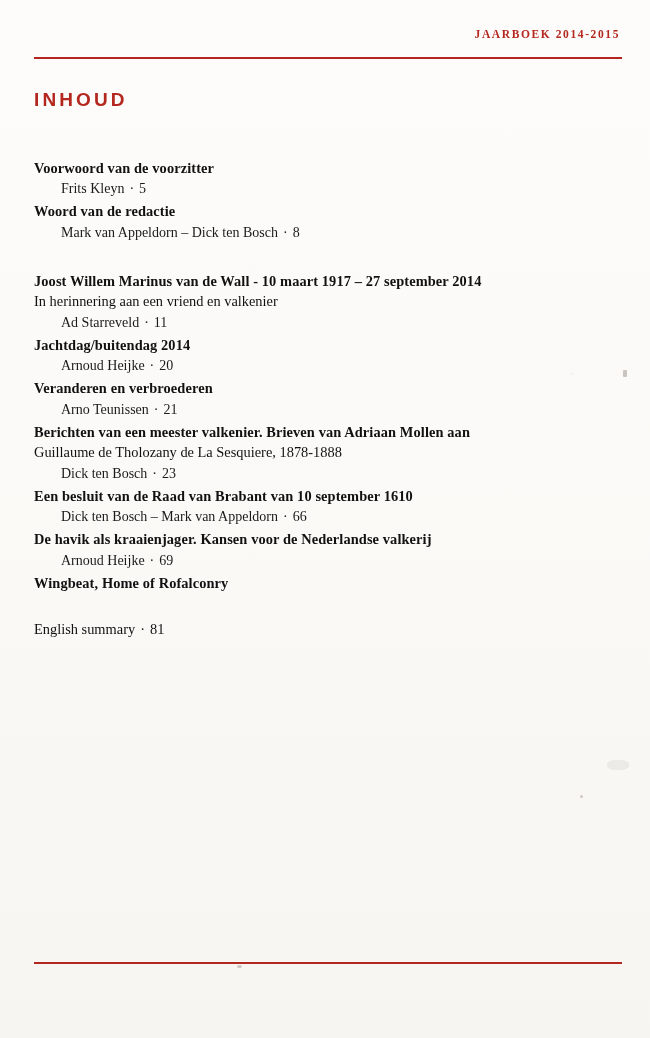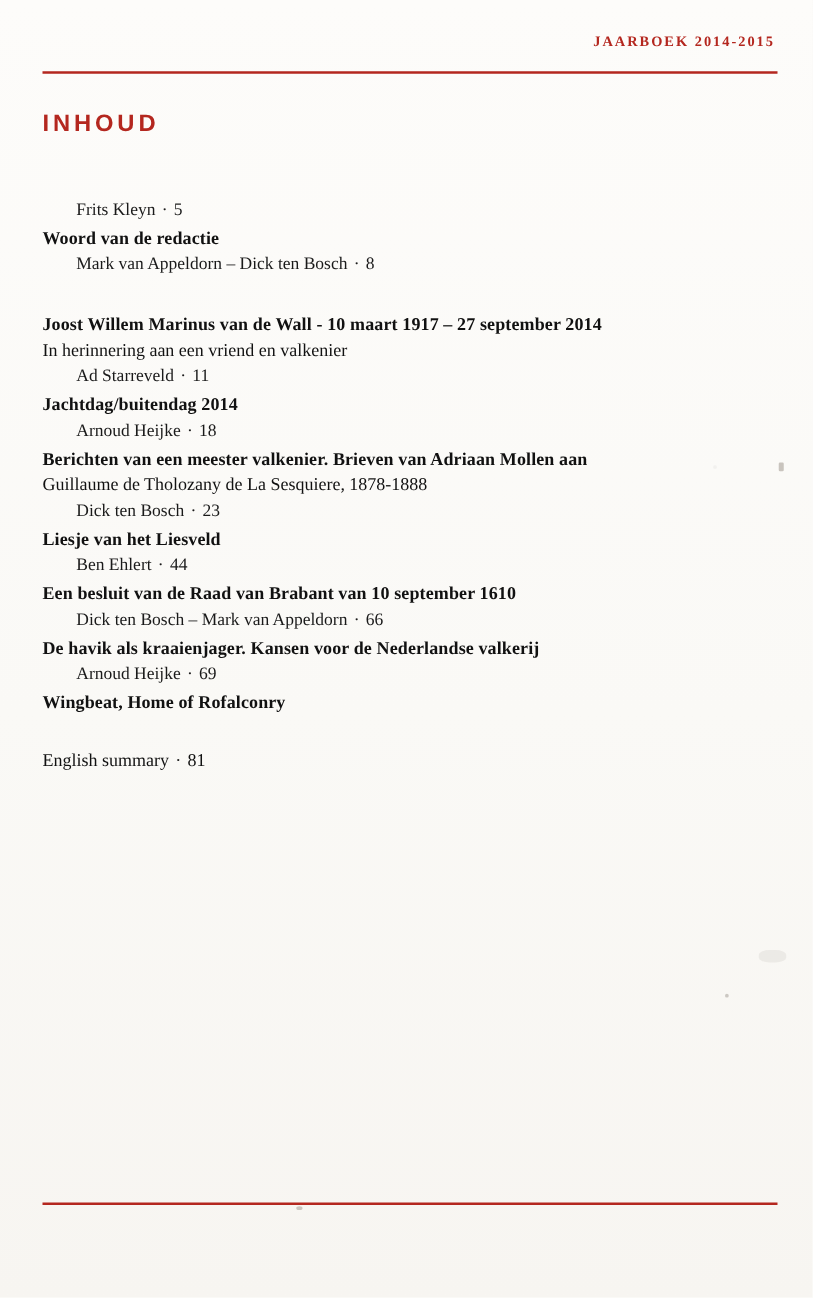--- a/index.html
+++ b/index.html
@@ -116,43 +116,44 @@
 <div class="page">
 
   <div class="header">JAARBOEK 2014-2015</div>
 
   <div class="rule rule-top"></div>
 
   <div class="title">INHOUD</div>
 
   <div class="toc" id="toc-list">
       <div class="entry">
+        <div class="entry-title">Voorwoord van de voorzitter</div>
         <div class="entry-author"><span>Frits Kleyn</span><span class="dot">·</span><span class="pageno">5</span></div>
       </div>
       <div class="entry">
         <div class="entry-title">Woord van de redactie</div>
         <div class="entry-author"><span>Mark van Appeldorn – Dick ten Bosch</span><span class="dot">·</span><span class="pageno">8</span></div>
       </div>
       <div class="entry gap-big">
         <div class="entry-title">Joost Willem Marinus van de Wall - 10 maart 1917 – 27 september 2014</div>
         <div class="entry-sub">In herinnering aan een vriend en valkenier</div>
         <div class="entry-author"><span>Ad Starreveld</span><span class="dot">·</span><span class="pageno">11</span></div>
       </div>
       <div class="entry">
         <div class="entry-title">Jachtdag/buitendag 2014</div>
-        <div class="entry-author"><span>Arnoud Heijke</span><span class="dot">·</span><span class="pageno">18</span></div>
+        <div class="entry-author"><span>Arnoud Heijke</span><span class="dot">·</span><span class="pageno">20</span></div>
+      </div>
+      <div class="entry">
+        <div class="entry-title">Veranderen en verbroederen</div>
+        <div class="entry-author"><span>Arno Teunissen</span><span class="dot">·</span><span class="pageno">21</span></div>
       </div>
       <div class="entry">
         <div class="entry-title">Berichten van een meester valkenier. Brieven van Adriaan Mollen aan</div>
         <div class="entry-sub">Guillaume de Tholozany de La Sesquiere, 1878-1888</div>
         <div class="entry-author"><span>Dick ten Bosch</span><span class="dot">·</span><span class="pageno">23</span></div>
-      </div>
-      <div class="entry">
-        <div class="entry-title">Liesje van het Liesveld</div>
-        <div class="entry-author"><span>Ben Ehlert</span><span class="dot">·</span><span class="pageno">44</span></div>
       </div>
       <div class="entry">
         <div class="entry-title">Een besluit van de Raad van Brabant van 10 september 1610</div>
         <div class="entry-author"><span>Dick ten Bosch – Mark van Appeldorn</span><span class="dot">·</span><span class="pageno">66</span></div>
       </div>
       <div class="entry">
         <div class="entry-title">De havik als kraaienjager. Kansen voor de Nederlandse valkerij</div>
         <div class="entry-author"><span>Arnoud Heijke</span><span class="dot">·</span><span class="pageno">69</span></div>
       </div>
       <div class="entry">

